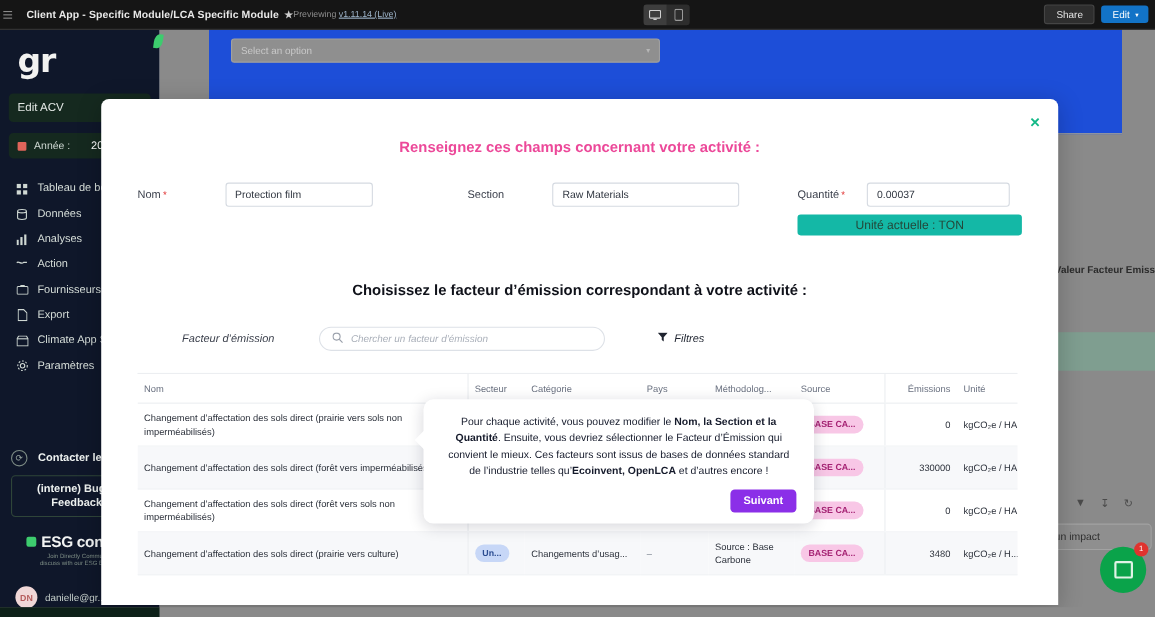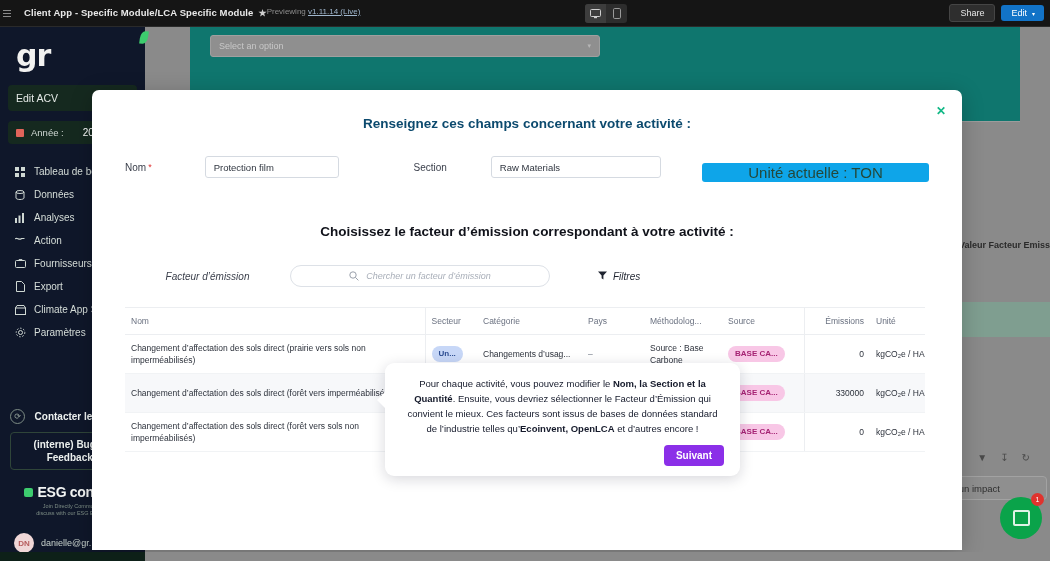--- a/index.html
+++ b/index.html
@@ -110,21 +110,21 @@
   }
   .useremail { color:#c7d1cc; font-size:9px; white-space:nowrap; overflow:hidden; }
 
   
   .appbg {
     position:absolute; left:145px; top:27px; width:905px; height:534px;
     background:#8a8a8a; z-index:10;
   }
   .bg-card {
     position:absolute; left:45px; top:0px; width:830px; height:95px;
-    background:#0f766e; border-bottom:1px solid #9c9c9c;
+    background:#1d4ed8; border-bottom:1px solid #9c9c9c;
   }
   .bg-select {
     position:absolute; left:20px; top:8px; width:390px; height:22px;
     border:1px solid #a0a0a0; background:#8f8f8f; border-radius:3px;
     display:flex; align-items:center; justify-content:space-between; padding:0 8px;
   }
   .bg-select span { color:#c8c8c8; font-size:9px; }
   .bg-select .car { color:#b6b6b6; font-size:7px; }
   .bg-label {
     position:absolute; left:65px; top:85px; color:#2b2b2b; font-size:9.5px; font-weight:bold;
@@ -156,21 +156,21 @@
   
   .modal {
     position:absolute; left:92px; top:90px; width:870px; height:460px;
     background:#ffffff; border-radius:7px 7px 0 0; z-index:40; overflow:hidden;
     box-shadow:0 4px 22px rgba(0,0,0,.22);
   }
   .modal-close {
     position:absolute; right:16px; top:14px; color:#12b886; font-size:12px; font-weight:bold; cursor:pointer;
   }
   .modal-h1 {
-    text-align:center; margin-top:26px; font-size:13.5px; font-weight:bold; color:#0c4a6e;
+    text-align:center; margin-top:36px; font-size:13.5px; font-weight:bold; color:#ec4899;
   }
   .modal-h2 {
     text-align:center; margin-top:42px; font-size:13.5px; font-weight:bold; color:#10121a;
   }
 
   .form-row {
     display:flex; align-items:flex-start; margin-top:25px; padding:0 33px;
   }
   .fld { display:flex; align-items:center; }
   .fld-label { font-size:10px; color:#3a3f4b; white-space:nowrap; }
@@ -180,32 +180,32 @@
     display:flex; align-items:center; padding:0 8px; font-size:9.5px; color:#303640;
   }
   .grp-nom { width:300px; }
   .grp-nom .fld-input { width:134px; margin-left:53px; }
   .grp-sec { width:300px; }
   .grp-sec .fld-input { width:170px; margin-left:44px; }
   .grp-qte { width:auto; display:flex; flex-direction:column; }
   .grp-qte .line { display:flex; align-items:center; }
   .grp-qte .fld-input { width:130px; margin-left:20px; }
   .unitbox {
-    margin-top:7px; width:227px; height:19px; background:#0ea5e9; border-radius:3px;
+    margin-top:7px; width:204px; height:19px; background:#14b8a6; border-radius:3px;
     display:flex; align-items:center; justify-content:center;
-    font-size:15px; color:#24483a; margin-left:0px; align-self:flex-end;
+    font-size:11px; color:#24483a; margin-left:0px; align-self:flex-end;
   }
 
   .search-row {
     display:flex; align-items:center; margin-top:26px; padding:0 33px; gap:0;font-style:italic;
   }
   .ef-label { font-size:10px; color:#3a3f4b; width:165px; text-align:center; }
   .searchbox {
     width:260px; height:22px; border:1px solid #dde1e7; border-radius:11px; background:#fff;
-    display:flex; align-items:center; gap:7px; padding:0 11px;justify-content:center;
+    display:flex; align-items:center; gap:7px; padding:0 11px;
   }
   .searchbox .ph { color:#a9afb9; font-size:9px; }
   .filters {
     margin-left:48px; display:flex; align-items:center; gap:6px; font-size:10px; color:#1f2430;
   }
 
   
   .tablewrap {
     margin-top:20px; margin-left:33px; width:800px; height:235px; overflow:hidden;
     border-top:1px solid #eceef1;
@@ -455,20 +455,24 @@
     <div class="form-row">
       <div class="fld grp-nom">
         <span class="fld-label"><span>Nom</span><span class="req">*</span></span>
         <span class="fld-input">Protection film</span>
       </div>
       <div class="fld grp-sec">
         <span class="fld-label">Section</span>
         <span class="fld-input">Raw Materials</span>
       </div>
       <div class="grp-qte">
+        <div class="line">
+          <span class="fld-label"><span>Quantité</span><span class="req">*</span></span>
+          <span class="fld-input">0.00037</span>
+        </div>
         <div class="unitbox">Unité actuelle : TON</div>
       </div>
     </div>
 
     <div class="modal-h2">Choisissez le facteur d’émission correspondant à votre activité :</div>
 
     <div class="search-row">
       <span class="ef-label">Facteur d’émission</span>
       <div class="searchbox">
         <span>
@@ -527,20 +531,30 @@
           <tr>
             <td class="c-nom">Changement d’affectation des sols direct (forêt vers sols non imperméabilisés)</td>
             <td class="c-sect divider-left"><span class="pill-blue">Un...</span></td>
             <td class="c-cat">Changements d’usag...</td>
             <td class="c-pays dash">–</td>
             <td class="c-meth">Source : Base Carbone</td>
             <td class="c-src"><span class="pill-pink">BASE CA...</span></td>
             <td class="c-emis divider-left">0</td>
             <td class="c-unit">kgCO₂e / HA</td>
           </tr>
+          <tr>
+            <td class="c-nom">Changement d’affectation des sols direct (prairie vers culture)</td>
+            <td class="c-sect divider-left"><span class="pill-blue">Un...</span></td>
+            <td class="c-cat">Changements d’usag...</td>
+            <td class="c-pays dash">–</td>
+            <td class="c-meth">Source : Base Carbone</td>
+            <td class="c-src"><span class="pill-pink">BASE CA...</span></td>
+            <td class="c-emis divider-left">3480</td>
+            <td class="c-unit">kgCO₂e / H...</td>
+          </tr>
 
         </tbody>
       </table>
     </div>
   </div>
 
   <div class="coach">
     <p><span>Pour chaque activité, vous pouvez modifier le </span><b>Nom, la Section et la Quantité</b><span>. Ensuite, vous devriez sélectionner le Facteur d’Émission qui convient le mieux. Ces facteurs sont issus de bases de données standard de l’industrie telles qu’</span><b>Ecoinvent, OpenLCA</b><span> et d’autres encore !</span></p>
     <div class="coach-actions">
       <button class="btn-next">Suivant</button>

